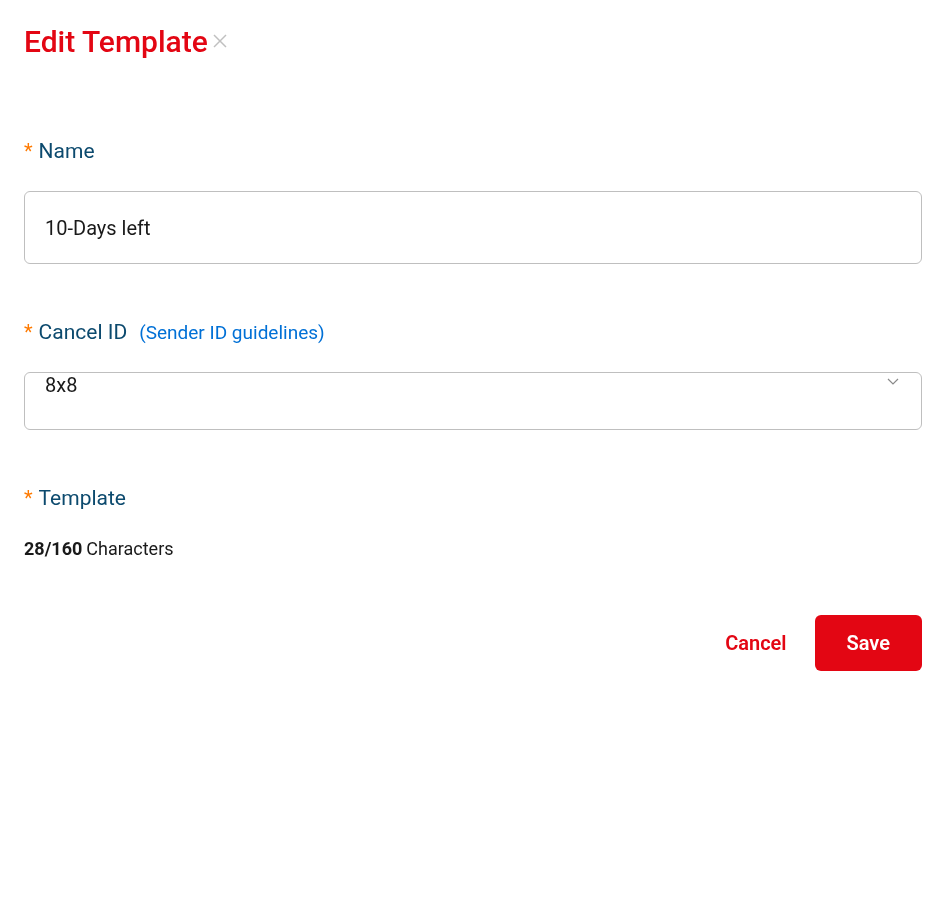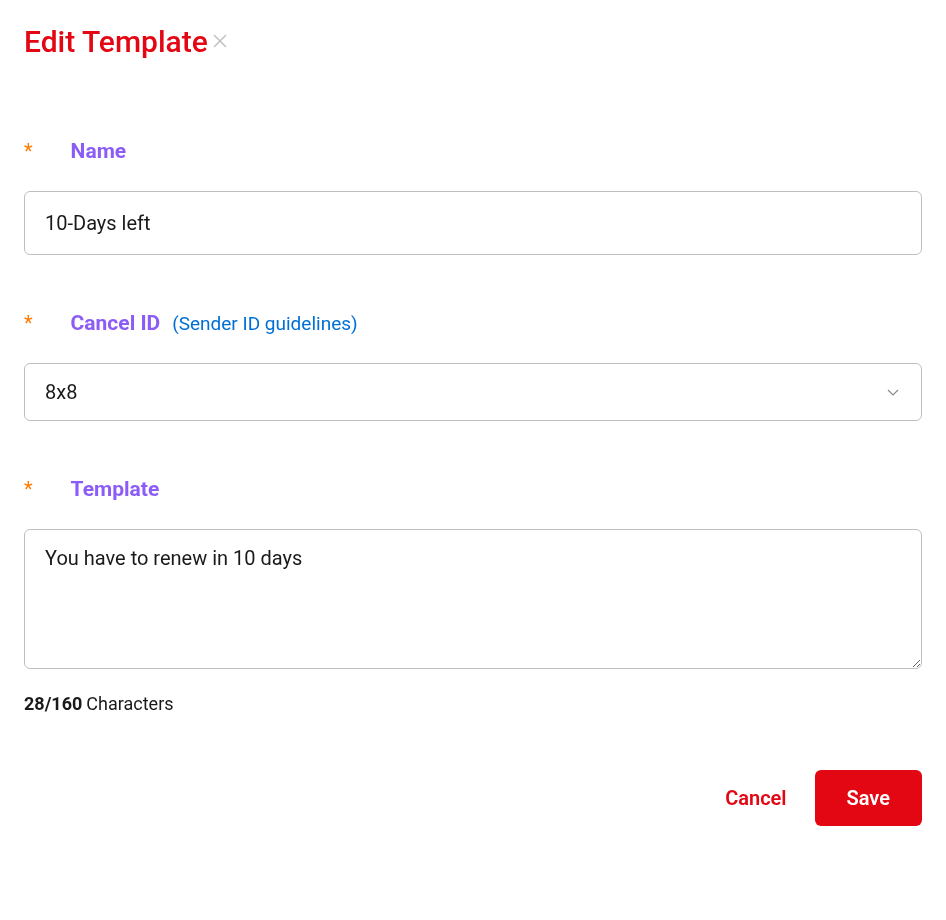--- a/index.html
+++ b/index.html
@@ -55,54 +55,52 @@
     gap: 12px;
     margin-bottom: 28px;
   }
   .required-star {
     color: #ff7a00;
     font-size: 20px;
     margin-right: 2px;
   }
   .field-label {
     font-size: 21px;
-    font-weight: 700;
-    color: #8b5cf6;
-    margin-left: 32px;
+    font-weight: 400;
+    color: #0c4a6e;
   }
   .guideline-link {
     color: #0070d6;
     font-size: 19px;
     text-decoration: none;
     cursor: pointer;
   }
   .text-input {
     width: 100%;
-    height: 64px;
+    height: 73px;
     padding: 0 20px;
     font-size: 20px;
     border: 1px solid #bfbfbf;
     border-radius: 6px;
     outline: none;
     color: #1a1a1a;
     background: #fff;
     font-family: inherit;
   }
   .select-input {
     width: 100%;
     height: 58px;
     padding: 0 20px;
     font-size: 20px;
     border: 1px solid #bfbfbf;
     border-radius: 6px;
     outline: none;
     color: #1a1a1a;
     background: #fff;
     display: flex;
-    align-items: center;
     justify-content: space-between;
     cursor: pointer;
   }
   .select-value {
     flex: 1;
   }
   .chevron {
     color: #8a8a8a;
   }
   .chevron svg {
@@ -226,21 +224,20 @@
   </div>
 </div>
 
 <div class="form-group message-group">
   <div class="label-row">
     <span>
       <span class="required-star">*</span>
       <span class="field-label">Template</span>
     </span>
   </div>
-  <textarea class="textarea-input" style="">You have to renew in 10 days</textarea>
 </div>
 
 <div class="info-row">
   <div class="info-right">
     <span class="info-value-bold">28/160</span>
     <span class="info-label">Characters</span>
   </div>
 </div>
 
 <div class="footer-actions">

